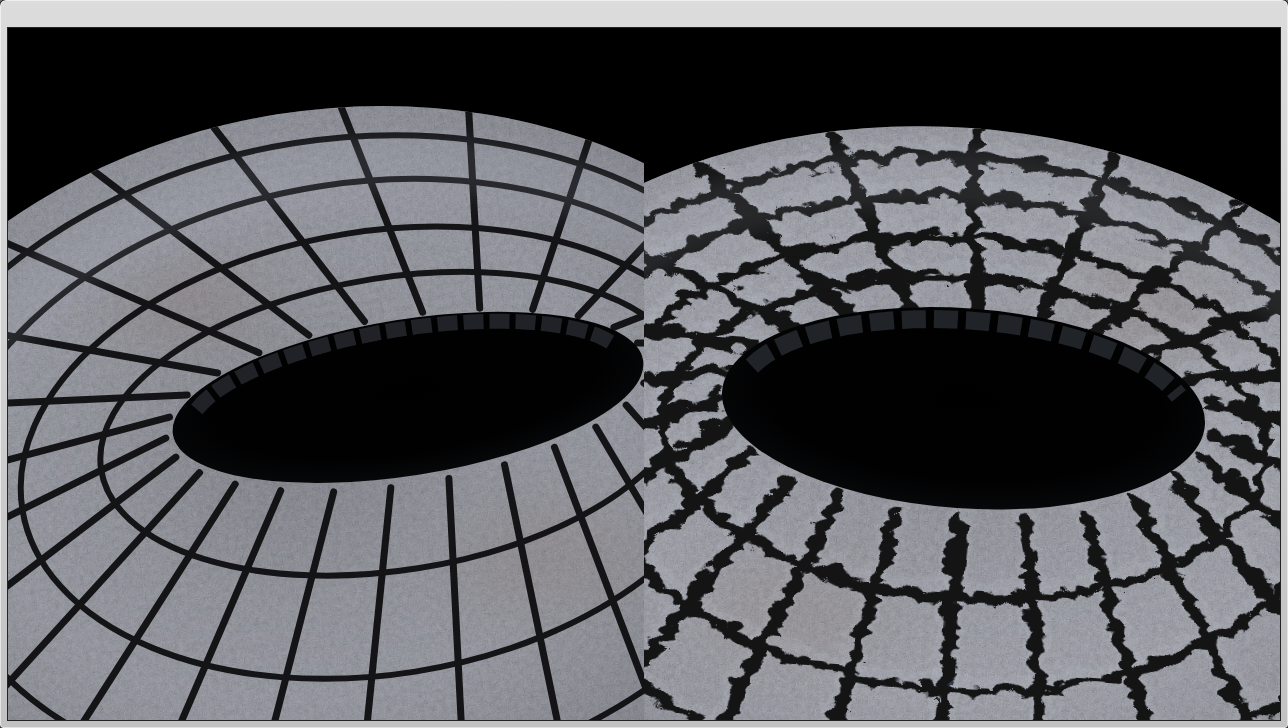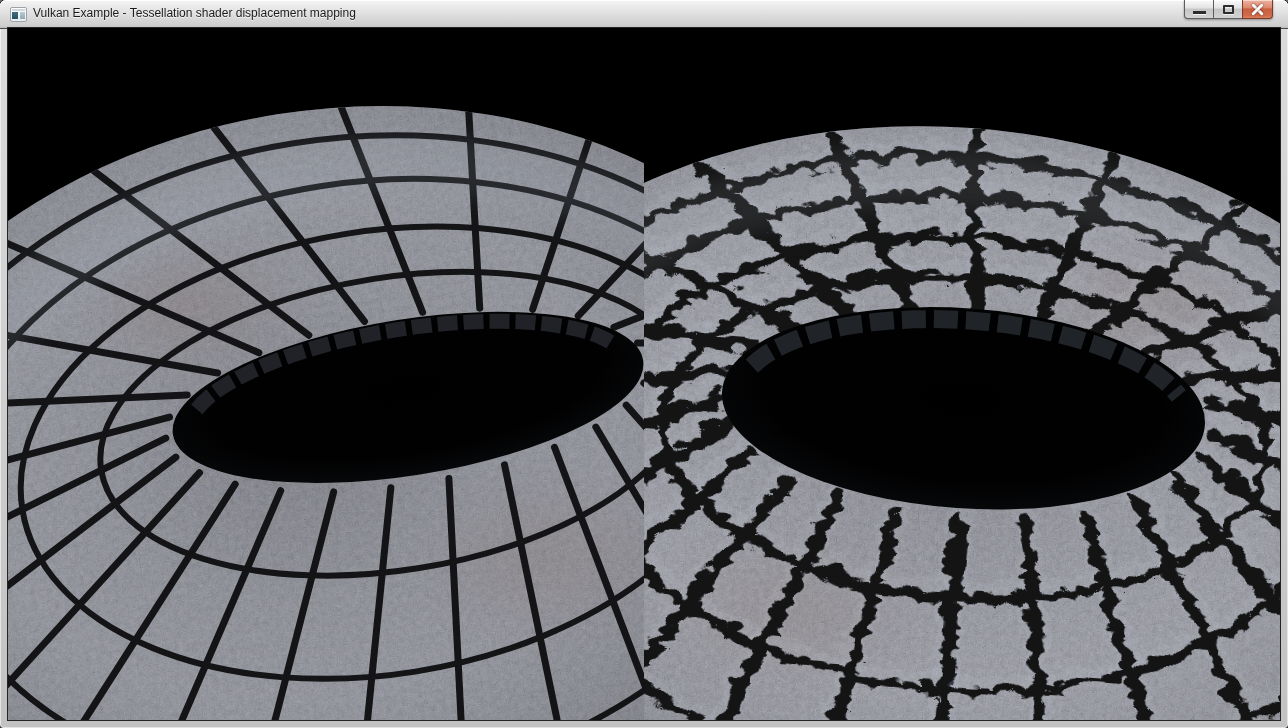--- a/index.html
+++ b/index.html
@@ -79,42 +79,20 @@
     position:absolute;left:8px;top:28px;width:1272px;height:692px;
     background:#000;box-shadow:0 0 0 1px #242424;isolation:isolate;
   }
   .render svg{display:block;}
 </style>
 </head>
 <body>
 
 <div class="window">
 
-  <div class="titlebar">
-    <span class="appicon">
-      <i class="pane-top"></i>
-      <i class="pane-dark"></i>
-      <i class="pane-light"></i>
-    </span>
-    <span class="title-text">Vulkan Example - Tessellation shader displacement mapping</span>
-    <div class="winbtns">
-      <div class="wbtn min">
-        <span class="glyph-min"></span>
-      </div>
-      <div class="wbtn max">
-        <span class="glyph-max"></span>
-      </div>
-      <div class="wbtn close">
-        <span class="glyph-close">
-            <i></i>
-            <i></i>
-          </span>
-      </div>
-    </div>
-  </div>
 
   <div class="render">
     <svg width="1272" height="692" viewBox="0 0 1272 692" xmlns="http://www.w3.org/2000/svg">
       <defs>
         <clipPath id="clipL">
             <rect x="0" y="0" width="636" height="692"></rect>
           </clipPath>
         <clipPath id="clipR">
             <rect x="636" y="0" width="636" height="692"></rect>
           </clipPath>

